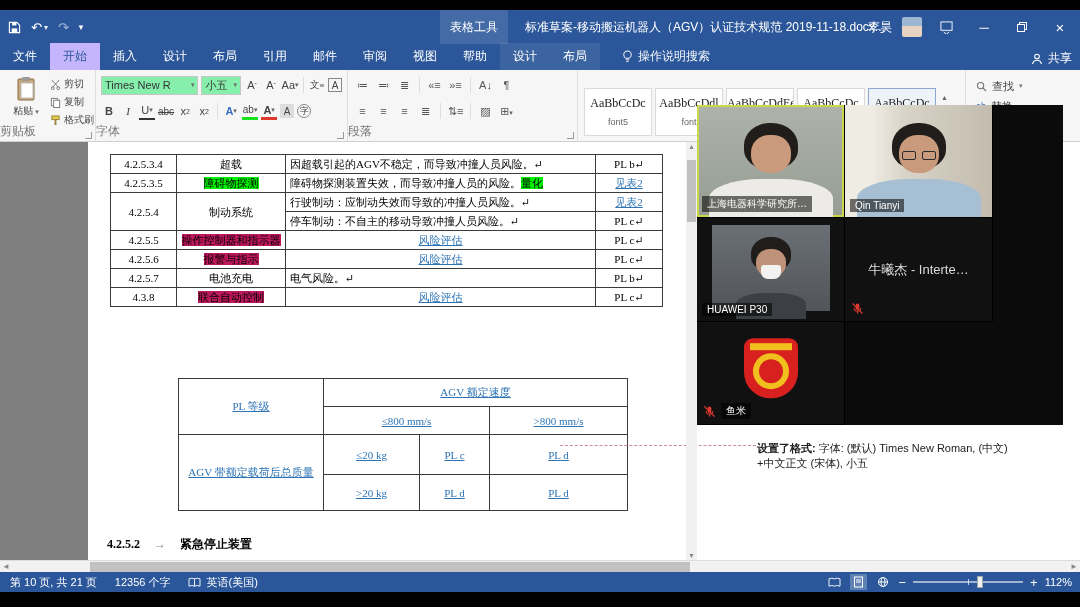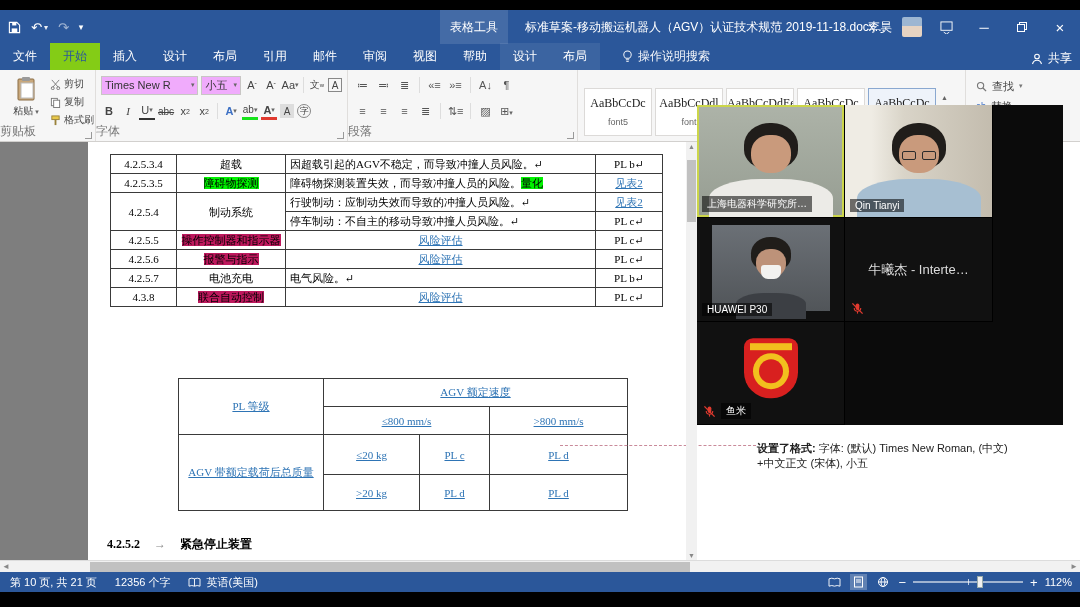--- a/index.html
+++ b/index.html
@@ -20,39 +20,39 @@
   .doctitle { position:absolute; left:525px; top:0; height:34px; display:flex; align-items:center;
               font-size:12px; white-space:nowrap; max-width:420px; overflow:hidden; }
   .tbright { position:absolute; right:6px; top:0; height:34px; display:flex; align-items:center; gap:10px; }
   .avatar { width:20px; height:20px; background:linear-gradient(180deg,#9db6d2 45%,#e6d3c2 45%); border-radius:2px; display:inline-block; }
   .winbtn { width:28px; height:34px; display:inline-flex; align-items:center; justify-content:center; font-size:13px; }
   .winbtn.close { font-size:15px; }
 
   
   .tabbar { position:relative; height:26px; background:#2b579a; display:flex; align-items:flex-end; color:#fff; font-size:12px; }
   .tab { padding:5px 13px; cursor:default; }
-  .tab.active { background:#84cc16; color:#2b579a; }
+  .tab.active { background:#c4b5fd; color:#2b579a; }
   .tab.ctx { background:rgba(255,255,255,.08); }
   .tellme { display:flex; align-items:center; gap:5px; padding:5px 10px; margin-left:12px; opacity:.95; }
   .share { position:absolute; right:8px; bottom:3px; display:flex; align-items:center; gap:5px; }
 
   
   .ribbon { position:relative; height:72px; background:#f6f6f6; border-bottom:1px solid #d2d0ce; display:flex; }
   .rg { position:relative; height:100%; border-right:1px solid #e0dedc; padding-top:4px; }
   .glabel { position:absolute; bottom:1px; left:0; right:0; text-align:left; font-size:12px; color:#777; }
   .launch { position:absolute; bottom:2px; right:3px; width:7px; height:7px;
             border-right:1.5px solid #999; border-bottom:1.5px solid #999; }
   .g-clip { width:96px; display:flex; }
   .pastebtn { width:44px; margin-left:4px; text-align:center; font-size:10px; color:#444; }
   .pastebtn .big { display:block; margin:2px auto 2px; }
   .smallcol { display:flex; flex-direction:column; gap:2px; margin-left:2px; margin-top:2px; }
   .sbtn { display:flex; align-items:center; gap:3px; font-size:10px; color:#444; height:16px; }
   .g-font { width:252px; }
   .frow { display:flex; align-items:center; gap:3px; padding:0 5px; height:22px; }
-  .combo { display:flex; align-items:center; justify-content:space-between; background:#f0abfc;
+  .combo { display:flex; align-items:center; justify-content:space-between; background:#86efac;
            border:1px solid #c8c6c4; height:19px; font-size:11px; color:#333; padding:0 3px; }
   .combo i { font-style:normal; font-size:7px; color:#666; margin-left:2px; }
   .fname { width:104px; }
   .fsize { width:42px; }
   .fbtn { min-width:16px; height:18px; display:inline-flex; align-items:center; justify-content:center;
           font-size:11px; color:#444; }
   .fbtn sup,.fbtn sub { font-size:7px; }
   .ubar { border-bottom:2px solid #333; }
   .strike { text-decoration:line-through; }
   .greenbar { border-bottom:3px solid #17e31c; }

